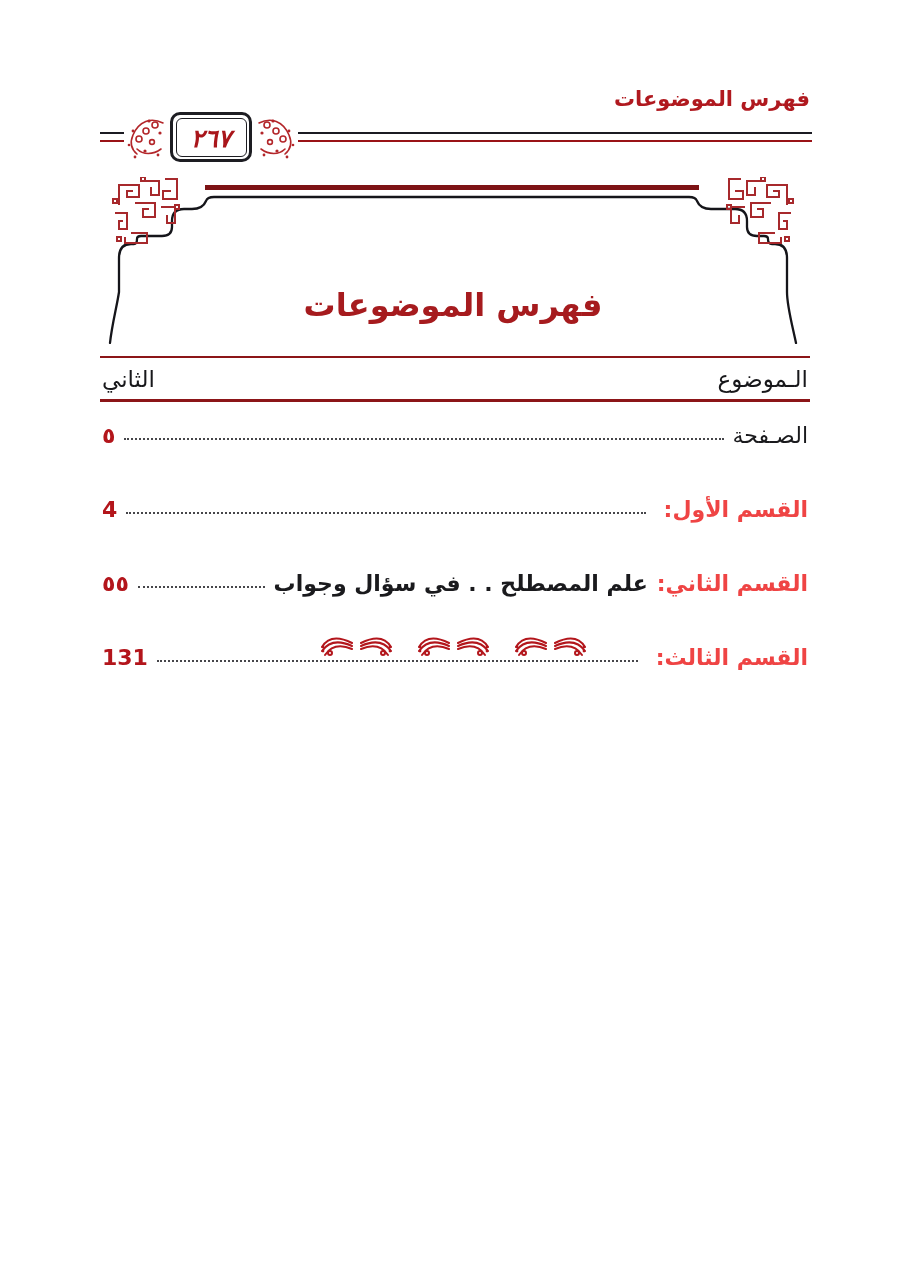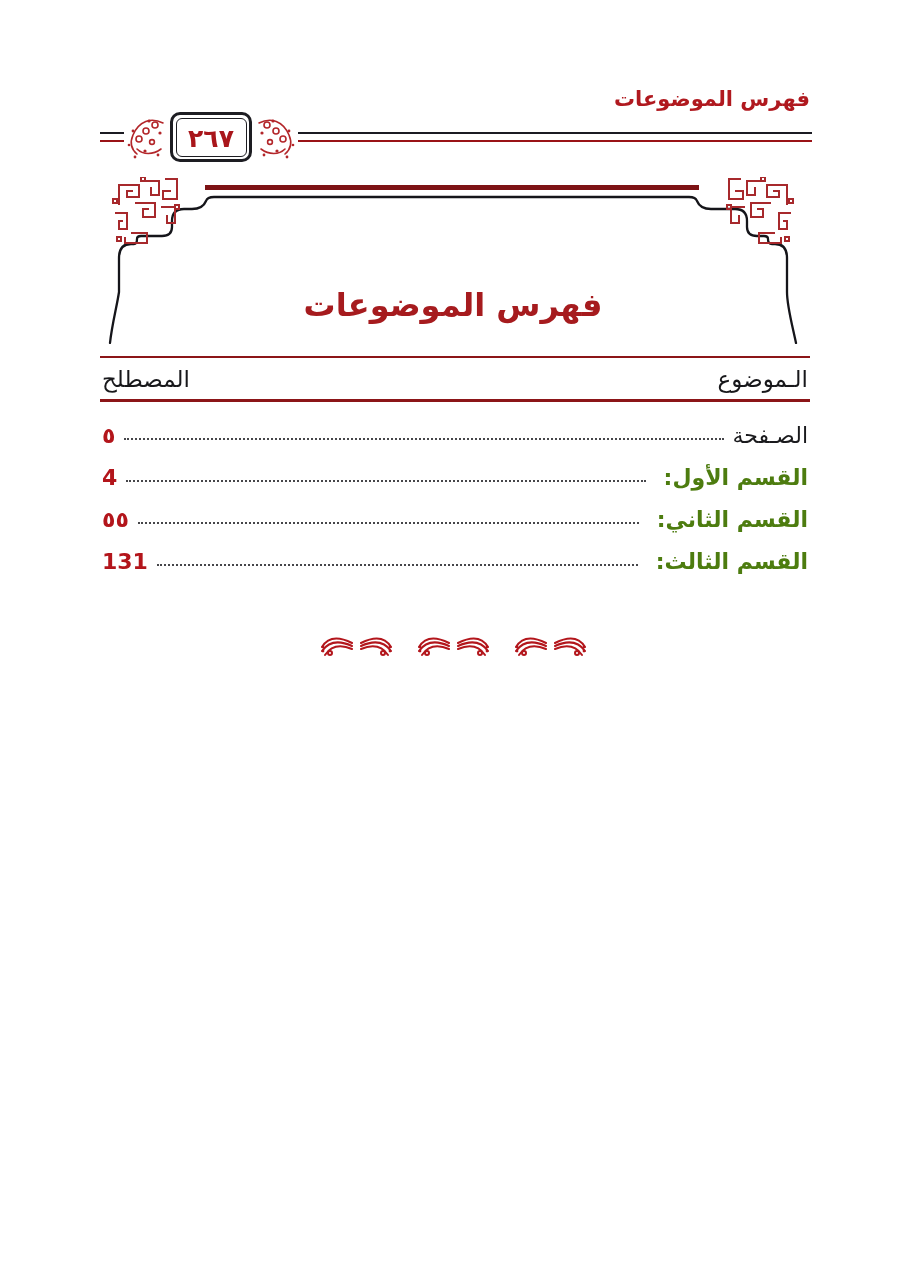--- a/index.html
+++ b/index.html
@@ -12,21 +12,21 @@
 
   
   .rule-row{position:absolute;top:111px;left:100px;width:712px;height:52px;
             display:flex;align-items:center;direction:ltr;}
   .dbl{height:10px;border-top:2.6px solid #1b1b22;border-bottom:2.6px solid #9a1317;box-sizing:border-box;}
   .dbl-short{width:24px;flex:0 0 auto;}
   .dbl-long{flex:1 1 auto;}
   .rosette{flex:0 0 auto;margin:0 1px;}
   .page-box{position:relative;flex:0 0 auto;width:82px;height:50px;margin:0 2px;
             border:3px solid #1d1d22;border-radius:10px;background:#fff;
-            display:flex;align-items:center;justify-content:center;box-sizing:border-box;}
+            display:flex;align-items:center;justify-content:center;box-sizing:border-box;font-style:italic;}
   .page-box-inner{position:absolute;inset:2.5px;border:1.8px solid #1d1d22;border-radius:6px;}
   .page-box-num{position:relative;font-size:25px;font-weight:bold;color:#a9161b;line-height:1;padding-top:2px;}
 
   
   .red-bar{position:absolute;left:205px;top:185px;width:494px;height:5px;background:#7d1315;}
   .frame-svg{position:absolute;left:100px;top:192px;}
   .kufic{position:absolute;top:177px;}
   .kufic-left{left:111px;}
   .kufic-right{left:725px;transform:scaleX(-1);}
   .main-title{position:absolute;left:0;right:0;top:286px;margin:0;text-align:center;
@@ -35,21 +35,21 @@
   
   .toc{position:absolute;left:100px;top:356px;width:710px;direction:rtl;}
   .rule-thin{border-top:2.3px solid #8c1518;}
   .rule-thick{border-top:3.4px solid #8c1518;}
   .toc-head{display:flex;justify-content:space-between;align-items:center;
             padding:8px 2px 7px 2px;font-size:23px;color:#18181b;}
   .toc-rows{padding-top:13px;}
   .toc-row{display:flex;align-items:baseline;padding:8px 2px 9px 2px;
            font-size:22px;font-weight:bold;color:#1a1a1d;}
   .toc-row.intro{font-weight:normal;}
-  .row-label{color:#4d7c0f;margin-left:9px;white-space:nowrap;}
+  .row-label{color:#ef4444;margin-left:9px;white-space:nowrap;margin-top:32px;}
   .row-label:empty{display:none;margin:0;}
   .row-title{white-space:nowrap;}
   .leader{flex:1 1 auto;min-width:30px;margin:0 9px;border-bottom:2.4px dotted #46464a;
           position:relative;top:-3px;}
   .row-page{color:#b3151b;font-weight:bold;white-space:nowrap;}
 
   
   .flourish{position:absolute;left:0;right:0;top:635px;display:flex;justify-content:center;
             gap:24px;direction:ltr;}
   .flourish-group{display:flex;gap:5px;}
@@ -153,38 +153,39 @@
       <rect x="6" y="60" width="4" height="4"></rect>
     </g>
   </svg>
 
   <h1 class="main-title">فهرس الموضوعات</h1>
 
   <section class="toc">
     <div class="rule-thin"></div>
     <div class="toc-head">
       <span>الـموضوع</span>
-      <span>المصطلح</span>
+      <span>الثاني</span>
     </div>
     <div class="rule-thick"></div>
 
     <div class="toc-rows">
       <div class="toc-row intro">
 
         <span class="row-title">الصـفحة</span>
         <span class="leader"></span>
         <span class="row-page">٥</span>
       </div>
       <div class="toc-row">
         <span class="row-label">القسم الأول:</span>
         <span class="leader"></span>
         <span class="row-page">4</span>
       </div>
       <div class="toc-row">
         <span class="row-label">القسم الثاني:</span>
+        <span class="row-title">علم المصطلح . . في سؤال وجواب</span>
         <span class="leader"></span>
         <span class="row-page">٥٥</span>
       </div>
       <div class="toc-row">
         <span class="row-label">القسم الثالث:</span>
         <span class="leader"></span>
         <span class="row-page">131</span>
       </div>
     </div>
   </section>

